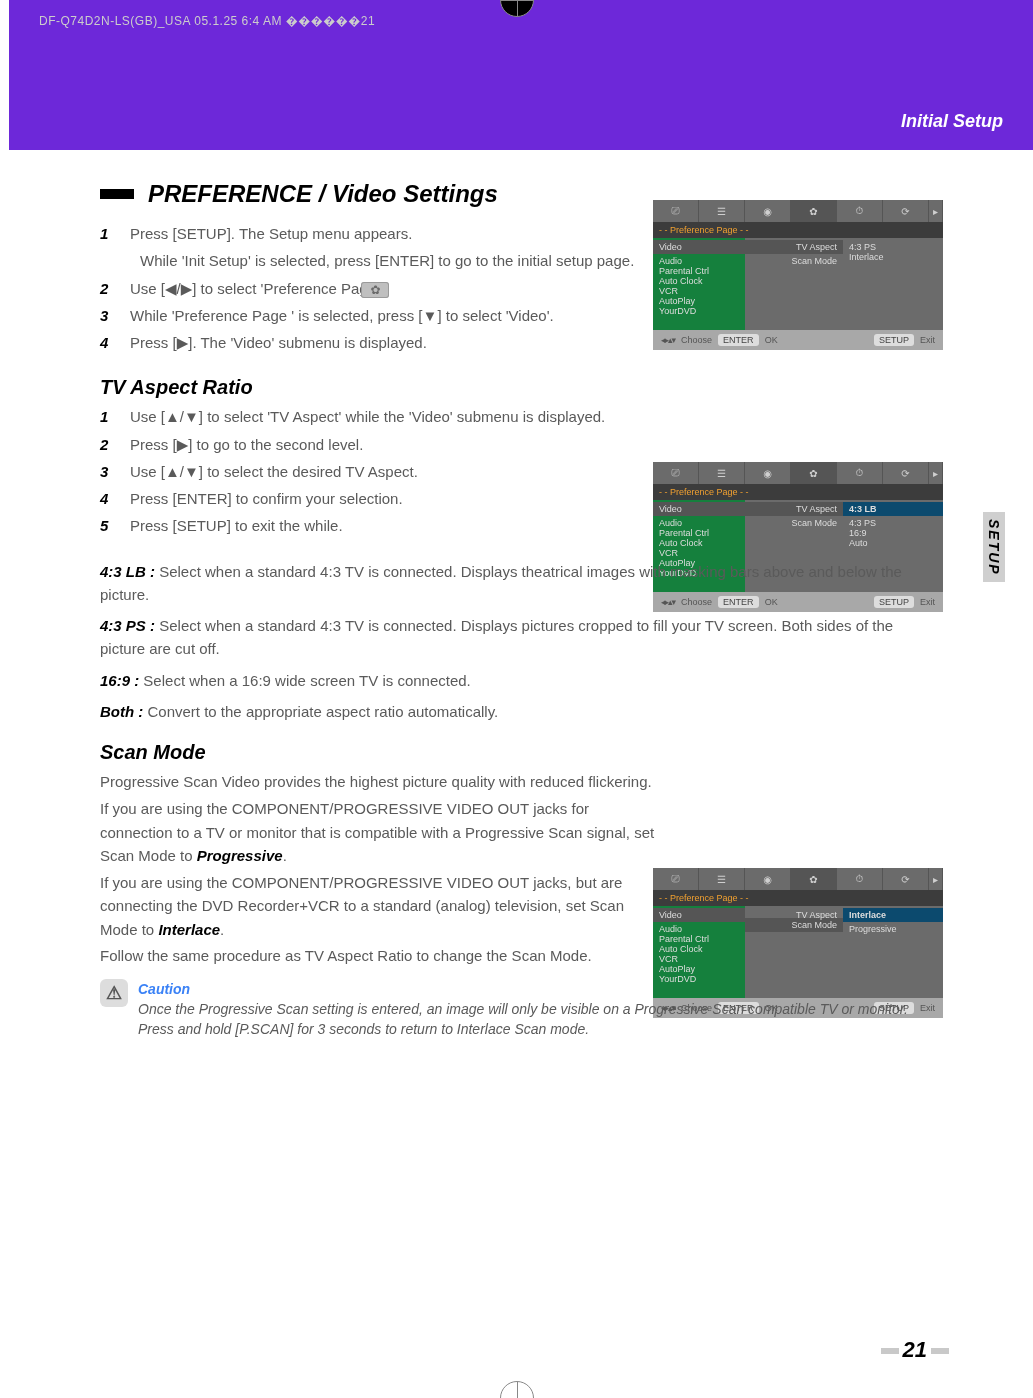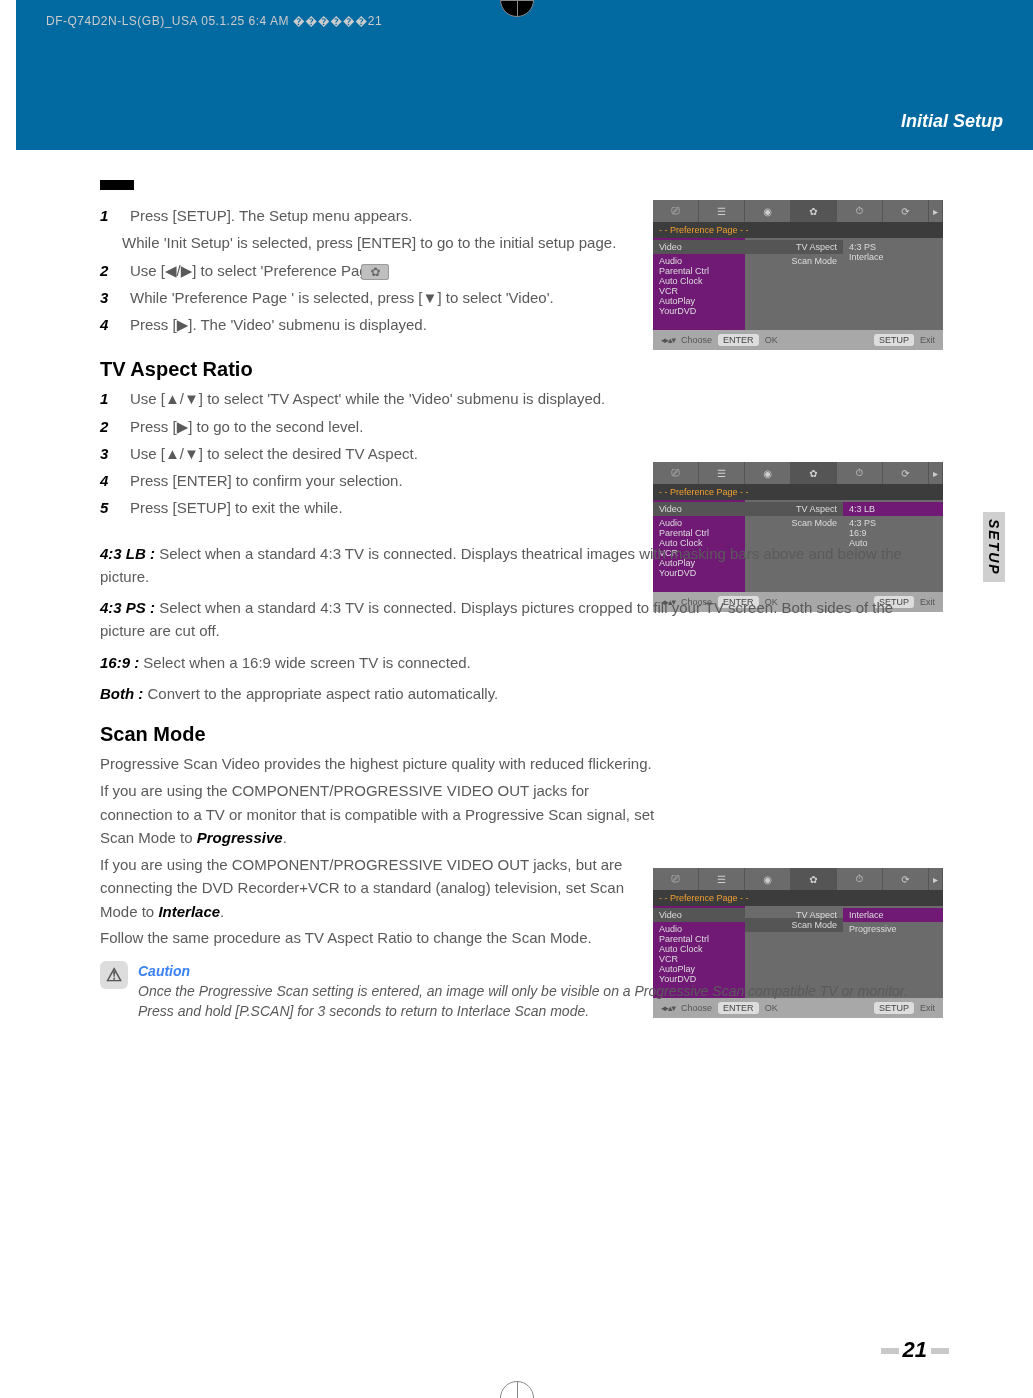--- a/index.html
+++ b/index.html
@@ -7,23 +7,23 @@
   body {
     width: 1033px;
     height: 1398px;
     font-family: "Helvetica Neue", Arial, sans-serif;
     color: #5a5a5a;
     background: #fff;
     position: relative;
   }
   .header-bar {
     position: absolute;
-    top: 0; left: 16px; right: 0;
+    top: 0; left: 9px; right: 0;
     height: 150px;
-    background: #0369a1;
+    background: #6d28d9;
     color: #fff;
     padding: 12px 30px 0 30px;
   }
   .header-meta {
     font-size: 12px;
     color: #ccc;
     letter-spacing: 0.5px;
   }
   .breadcrumb {
     position: absolute;
@@ -87,27 +87,28 @@
   }
   .step-num {
     font-style: italic;
     font-weight: 700;
     color: #000;
     width: 16px;
     flex: 0 0 16px;
   }
   .step-text { flex: 1; }
   .step-sub {
-    margin-left: 22px;
+    margin-left: 40px;
     max-width: 530px;
     font-size: 15px;
     line-height: 1.55;
   }
   h3.sub {
     font-size: 20px;
+    font-style: italic;
     font-weight: 700;
     color: #000;
     margin: 18px 0 6px 0;
   }
   .defs p { margin: 8px 0; font-size: 15px; line-height: 1.55; max-width: 820px; }
   .defs b { font-style: italic; color:#000; }
   .gear-icon {
     display:inline-block;
     width:28px; height:16px;
     background:#bfbfbf;
@@ -141,26 +142,26 @@
   .osd-tabs div:last-child { flex:0 0 14px; }
   .osd-tabs .sel { background:#555; }
   .osd-title {
     background:#3c3c3c; padding:3px 6px; color:#f0a030;
     font-size:9px;
   }
   .osd-body {
     display:flex; background:#6b6b6b; height:92px;
   }
   .osd-col { padding:4px 6px; }
-  .osd-left { width:92px; background:#701a75; }
+  .osd-left { width:92px; background:#15803d; }
   .osd-left .hl { background:#555; margin:-2px -6px 2px -6px; padding:2px 6px; }
   .osd-mid { width:98px; background:#6b6b6b;text-align:right; }
   .osd-mid .hl { background:#555; margin:-2px -6px 2px -6px; padding:2px 6px; }
   .osd-right { flex:1; background:#6b6b6b; }
-  .osd-right .hl { background:#701a75; margin:-2px -6px 2px -6px; padding:2px 6px; }
+  .osd-right .hl { background:#0c4a6e; margin:-2px -6px 2px -6px; padding:2px 6px;font-weight:bold; }
   .osd-footer {
     display:flex; background:#a8a8a8; height:20px;
     align-items:center; gap:6px; padding:0 8px; color:#555; font-size:9px;
   }
   .osd-footer .chip {
     background:#ddd; border-radius:3px; padding:1px 5px; color:#444;
   }
   .osd-footer .nav { font-size:9px; letter-spacing:-1px; }
 
   .side-tab {
@@ -342,20 +343,21 @@
       <span>OK</span>
     <span style="margin-left:auto"></span>
     <span class="chip">SETUP</span>
       <span>Exit</span>
   </div>
 </div>
 
 <div class="content">
   <div class="section-rule">
     <span class="bar"></span>
+    <span class="section-title">PREFERENCE / Video Settings</span>
   </div>
 
   <div class="steps">
     <div class="step-row">
       <span class="step-num">1</span>
       <span class="step-text">Press [SETUP].  The Setup menu appears.</span>
     </div>
     <div class="step-sub">While 'Init Setup' is selected, press [ENTER] to go to the initial setup page.</div>
     <div class="step-row">
       <span class="step-num">2</span>

